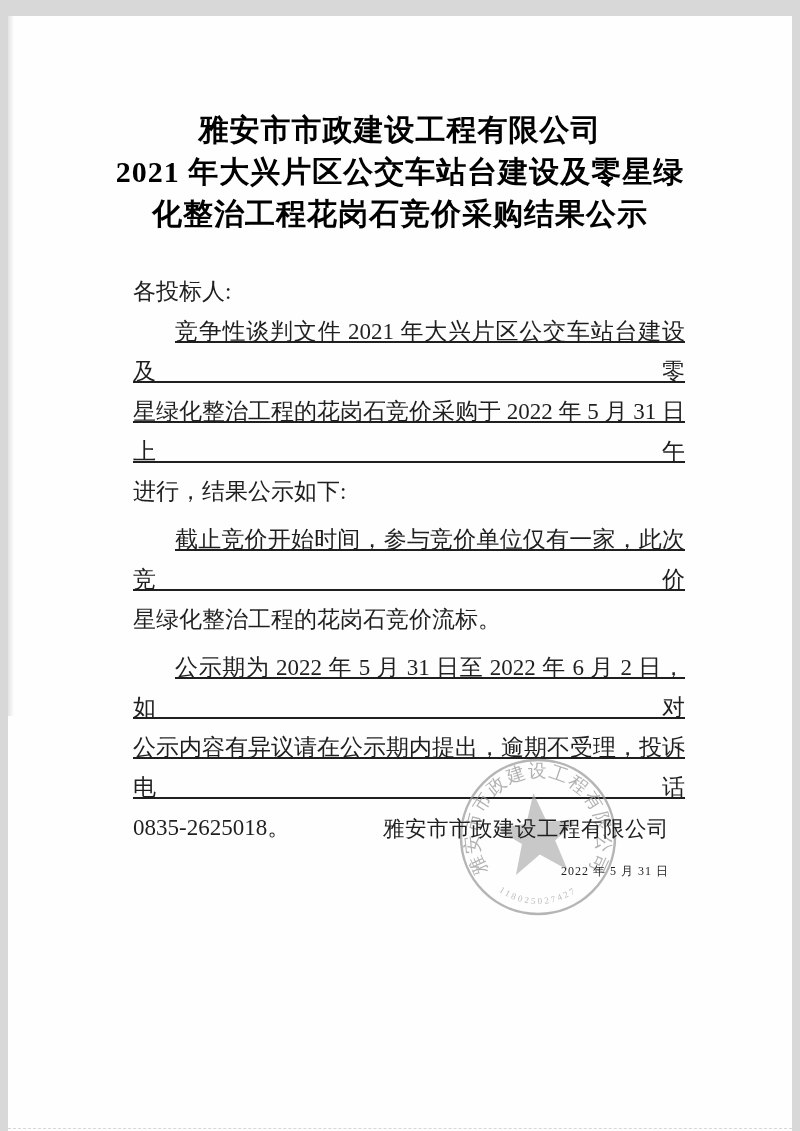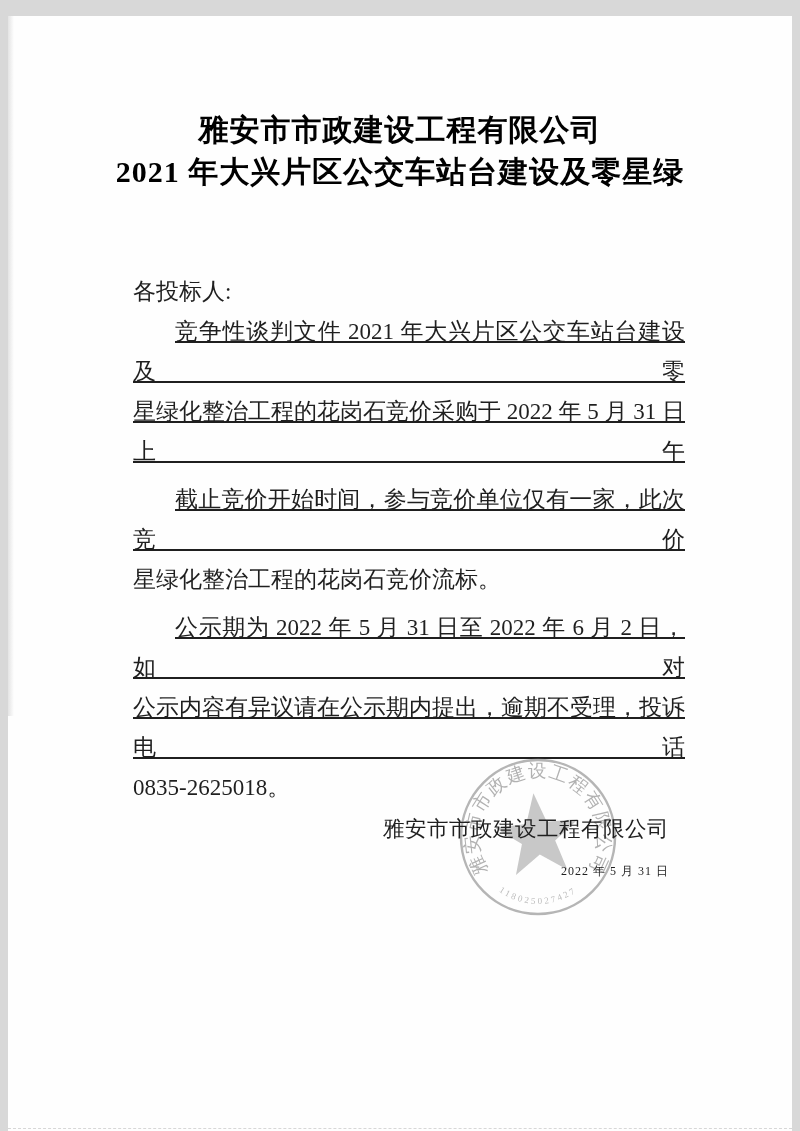--- a/index.html
+++ b/index.html
@@ -78,26 +78,28 @@
 </head>
 <body>
 
 <div class="page">
 
   <div class="scan-edge-left"></div>
 
   <div class="title-block">
     <div>雅安市市政建设工程有限公司</div>
     <div>2021 年大兴片区公交车站台建设及零星绿</div>
+    <div>化整治工程花岗石竞价采购结果公示</div>
   </div>
 
   <div class="body-block">
     <div class="line">各投标人:</div>
     <div class="line just indent">竞争性谈判文件 2021 年大兴片区公交车站台建设及零</div>
     <div class="line just">星绿化整治工程的花岗石竞价采购于 2022 年 5 月 31 日上午</div>
+    <div class="line">进行，结果公示如下:</div>
     <div class="line just indent para-gap">截止竞价开始时间，参与竞价单位仅有一家，此次竞价</div>
     <div class="line">星绿化整治工程的花岗石竞价流标。</div>
     <div class="line just indent para-gap">公示期为 2022 年 5 月 31 日至 2022 年 6 月 2 日，如对</div>
     <div class="line just">公示内容有异议请在公示期内提出，逾期不受理，投诉电话</div>
     <div class="line">0835-2625018。</div>
   </div>
 
   <div class="seal">
     <svg viewBox="0 0 220 230" xmlns="http://www.w3.org/2000/svg">
       <defs>

